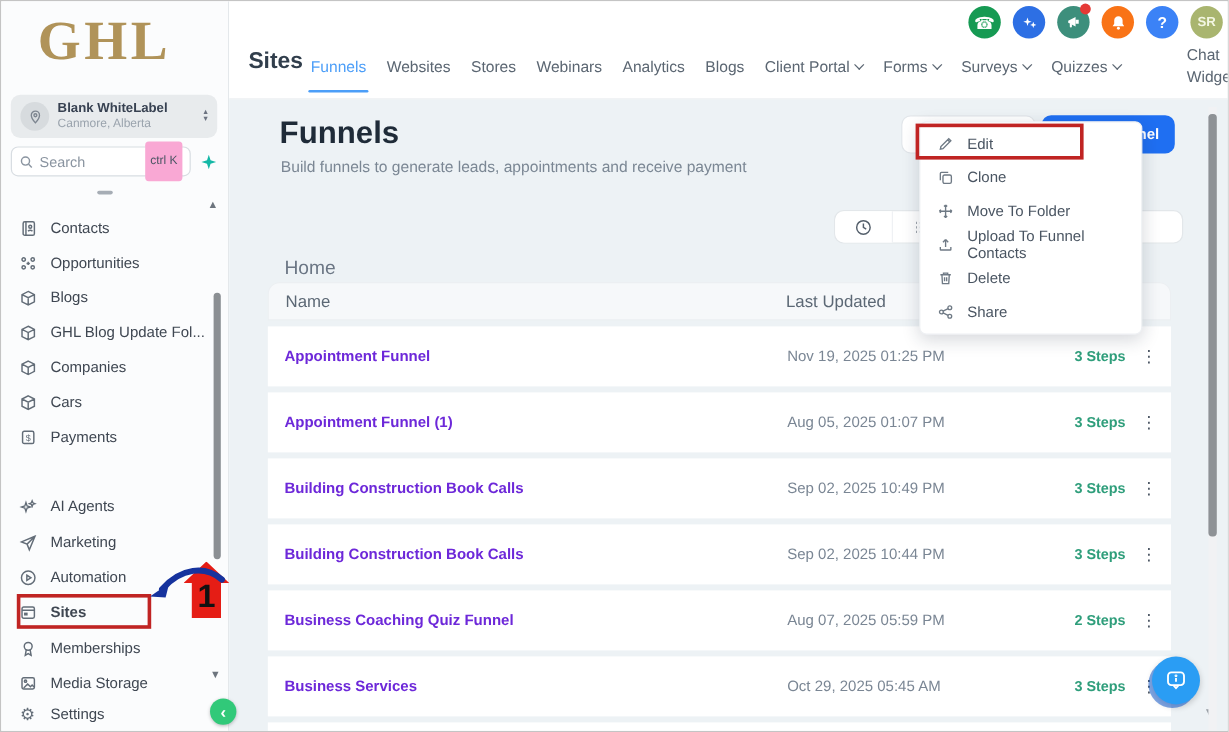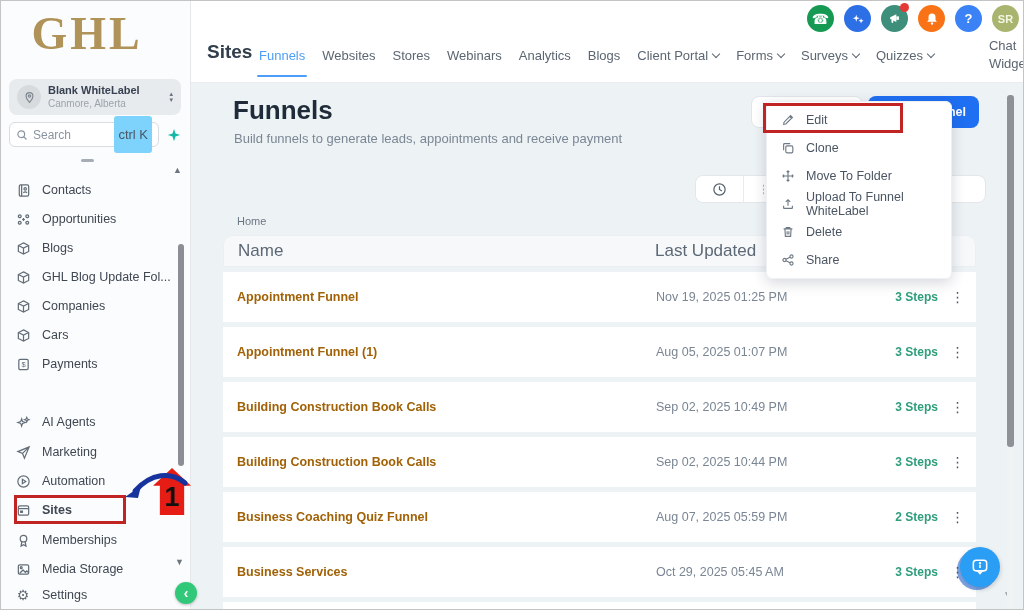--- a/index.html
+++ b/index.html
@@ -9,21 +9,21 @@
   
   .sidebar { position:absolute; left:0; top:0; width:190px; height:610px; background:#fbfcfd; border-right:1px solid #e4e8eb; }
   .logo { position:absolute; left:0; top:6px; width:172px; text-align:center; font-family:"Liberation Serif", serif; font-weight:700; font-size:46px; letter-spacing:3px; color:#b09359; }
   .account { position:absolute; left:8px; top:78px; width:172px; height:36px; background:#e8ebed; border-radius:8px; display:flex; align-items:center; padding:0 8px; gap:7px; }
   .account .avatar-circle { width:24px; height:24px; border-radius:50%; background:#d7dbde; display:flex; align-items:center; justify-content:center; color:#7d8590; flex:none; }
   .account .acc-name { font-size:11px; font-weight:bold; color:#374151; line-height:1.2; white-space:nowrap; }
   .account .acc-loc { font-size:10px; color:#9aa3ad; line-height:1.2; white-space:nowrap; }
   .account .acc-chev { margin-left:auto; color:#6b7280; font-size:7px; line-height:.8; text-align:center; }
   .searchbar { position:absolute; left:8px; top:121px; width:150px; height:25px; background:#fff; border:1px solid #d8dde2; border-radius:6px; display:flex; align-items:center; padding:0 6px; gap:5px; }
   .searchbar .ph { font-size:12px; color:#8a94a0; }
-  .searchbar .kbd { margin-left:auto; font-size:13px; color:#4b5563; background:#7dd3fc; border-radius:3px; padding:11px 4px; }
+  .searchbar .kbd { margin-left:auto; font-size:10px; color:#4b5563; background:#f9a8d4; border-radius:3px; padding:11px 4px; }
   .ai-spark-btn { position:absolute; left:161px; top:122px; width:23px; height:23px; display:flex; align-items:center; justify-content:center; }
   .side-dash { position:absolute; left:80px; top:158px; width:13px; height:2.5px; background:#a6adb5; border-radius:2px; }
   .side-scroll-up { position:absolute; left:172px; top:164px; font-size:9px; color:#6d757e; }
   .side-scroll-down { position:absolute; left:174px; top:556px; font-size:9px; color:#6d757e; }
   .side-thumb { position:absolute; left:177px; top:243px; width:6px; height:222px; background:#8b8f93; border-radius:3px; }
   .collapse-btn { position:absolute; left:174px; top:581px; width:22px; height:22px; border-radius:50%; background:#31c979; color:#fff; display:flex; align-items:center; justify-content:center; font-size:14px; font-weight:bold; z-index:30; box-shadow:0 1px 3px rgba(0,0,0,.25); }
   .nav-item { position:absolute; left:14px; height:28px; display:flex; align-items:center; gap:11px; color:#3f4752; font-size:12.5px; }
   .nav-item .nico { width:16px; display:flex; justify-content:center; color:#636d78; }
   .sites-red-box { position:absolute; left:13px; top:494px; width:112px; height:29px; border:3px solid #c02423; z-index:22; }
 
@@ -55,27 +55,27 @@
 
   
   .content { position:absolute; left:190px; top:82px; width:834px; height:528px; background:#edf2f5; }
   .page-title { position:absolute; left:42px; top:12px; font-size:26px; font-weight:bold; color:#1f2b38; }
   .page-sub { position:absolute; left:43px; top:48px; font-size:13px; color:#7b8794; }
   .ghost-btn { position:absolute; left:560px; top:13px; width:112px; height:32px; background:#fff; border:1px solid #e2e6ea; border-radius:8px; }
   .primary-btn { position:absolute; left:677px; top:13px; width:111px; height:32px; background:#1f6ff2; border:none; border-radius:8px; color:#fff; font-size:12.5px; font-weight:bold; text-align:right; padding-right:13px; }
   .toolbar { position:absolute; left:504px; top:92px; width:291px; height:28px; background:#fff; border:1px solid #e3e7ea; border-radius:8px; display:flex; }
   .tool-seg { width:48px; height:100%; display:flex; align-items:center; justify-content:center; color:#55606c; }
   .tool-seg.first { border-right:1px solid #e7eaee; background:#fff; border-radius:8px 0 0 8px; }
-  .breadcrumb { position:absolute; left:46px; top:132px; font-size:11px; color:#6b7684; }
+  .breadcrumb { position:absolute; left:46px; top:132px; font-size:16px; color:#6b7684; }
 
   
   .table-card { position:absolute; left:32px; top:152px; width:753px; height:376px; background:#edf2f5; border-radius:10px 10px 0 0; overflow:hidden; }
-  .thead { height:32px; background:#f6f8fa; border:1px solid #eceff2; border-radius:10px 10px 0 0; display:flex; align-items:center; font-size:17px; color:#5c6875; }
+  .thead { height:32px; background:#f6f8fa; border:1px solid #eceff2; border-radius:10px 10px 0 0; display:flex; align-items:center; font-size:14px; color:#5c6875; }
   .trow { height:50px; margin-top:5px; background:#fff; display:flex; align-items:center; font-size:12.5px; }
-  .c-name { flex:1; padding-left:14px; color:#a16207; font-weight:bold; }
+  .c-name { flex:1; padding-left:14px; color:#6d28d9; font-weight:bold; }
   .thead .c-name { font-weight:normal; color:#5c6875; }
   .c-upd { width:190px; color:#7a8694; }
   .thead .c-upd { color:#5c6875; }
   .c-steps { width:92px; color:#2f9e7b; font-weight:bold; font-size:12px;text-align:right; }
   .c-kebab { width:38px; text-align:center; color:#4b5563; font-size:14px; letter-spacing:-1px; }
   .trow-partial { height:9px; margin-top:5px; background:#fff; }
 
   
   .ctx-menu { position:absolute; left:575px; top:18px; width:186px; background:#fff; border-radius:6px; box-shadow:0 4px 14px rgba(30,40,60,.18); border:1px solid #eef0f3; padding:4px 0; z-index:40; }
   .ctx-item { height:28px; display:flex; align-items:center; gap:11px; padding:0 14px; font-size:12.5px; color:#4a5562; }
@@ -441,21 +441,21 @@
             </svg>
           </span>
         <span>Move To Folder</span>
       </div>
       <div class="ctx-item">
         <span class="mico">
             <svg width="14" height="14" viewBox="0 0 16 16" fill="none" stroke="currentColor" stroke-width="1.3">
               <path d="M8 10 V3 M8 3 L5.5 5.5 M8 3 L10.5 5.5 M3 10 V12.5 Q3 13 3.5 13 H12.5 Q13 13 13 12.5 V10"></path>
             </svg>
           </span>
-        <span>Upload To Funnel WhiteLabel</span>
+        <span>Upload To Funnel Contacts</span>
       </div>
       <div class="ctx-item">
         <span class="mico">
             <svg width="14" height="14" viewBox="0 0 16 16" fill="none" stroke="currentColor" stroke-width="1.3">
               <path d="M3 4.5 H13 M6 4.5 V3 H10 V4.5 M4.5 4.5 L5 13 H11 L11.5 4.5 M7 7 V10.8 M9 7 V10.8"></path>
             </svg>
           </span>
         <span>Delete</span>
       </div>
       <div class="ctx-item">

